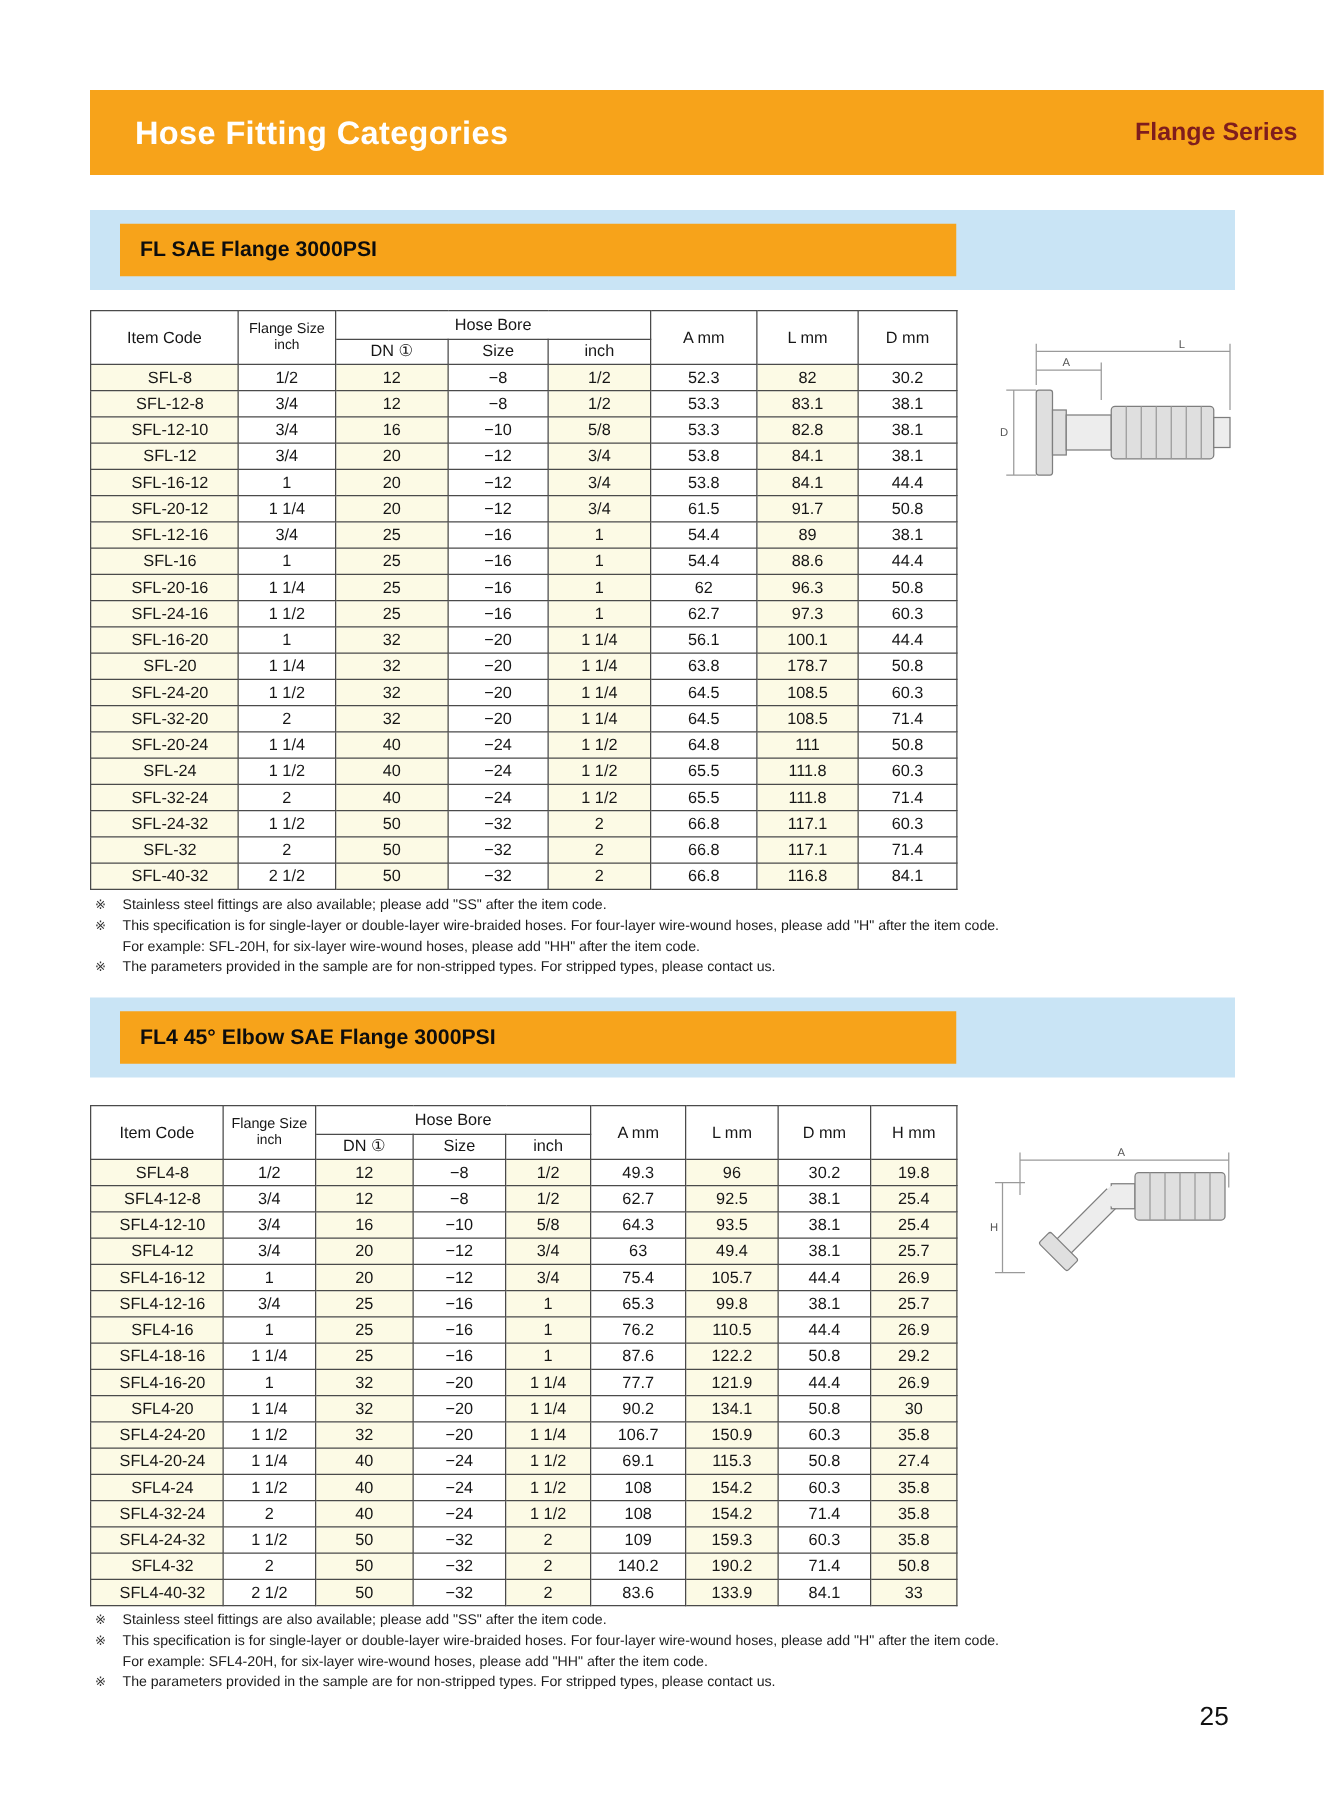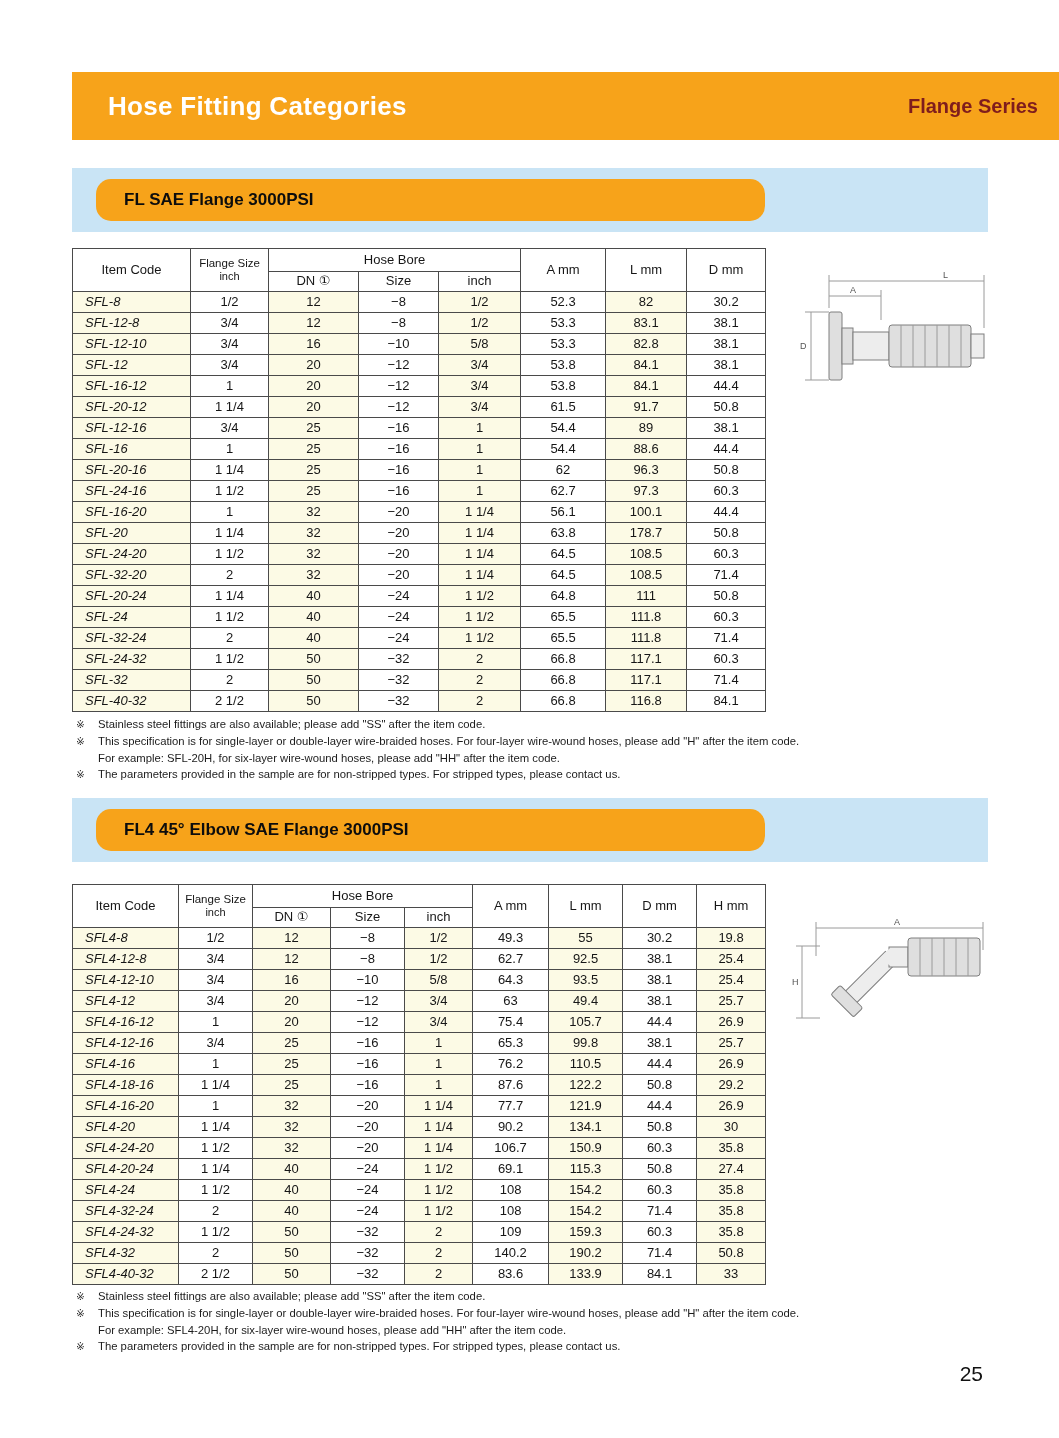--- a/index.html
+++ b/index.html
@@ -16,35 +16,35 @@
   .top-bar{position:absolute;left:72px;top:72px;width:1004px;height:68px;background:var(--orange);
     display:flex;align-items:center;justify-content:space-between;padding:0 38px 0 36px;}
   .top-title{font-size:26px;font-weight:700;color:#ffffff;letter-spacing:.3px;}
   .top-series{font-size:20px;font-weight:700;color:#7f1d1d;}
 
   
   .section-panel{position:absolute;left:72px;width:916px;height:64px;background:var(--panel-blue);}
   #section1-panel{top:168px;}
   #section2-panel{top:798px;}
   .section-bar{position:absolute;left:24px;top:11px;width:669px;height:42px;background:var(--orange);
-    display:flex;align-items:center;padding-left:28px;border-radius:15px;}
+    display:flex;align-items:center;padding-left:16px;}
   .section-title{font-size:17px;font-weight:700;color:#0d0d0d;}
 
   
   .data-table{border-collapse:collapse;table-layout:fixed;background:#fff;}
   #table1{position:absolute;left:72px;top:248px;width:693px;}
   #table2{position:absolute;left:72px;top:884px;width:693px;}
   .data-table th,.data-table td{border:1px solid var(--border);font-size:13px;color:#161616;
     text-align:center;vertical-align:middle;padding:1px 3px;height:21px;line-height:1.15;}
   .data-table th{background:#ffffff;font-weight:400;}
   .data-table thead tr:first-child th{height:23px;}
   .data-table thead tr:last-child th{height:20px;}
   th.two-line{font-size:11.5px;line-height:1.12;}
   th.two-line .l2{font-size:11px;}
-  td.code{text-align:left;padding-left:12px;font-style:italic;}
+  td.code{text-align:center;padding-left:12px;}
   td.tint{background:var(--row-cream);}
   td.plain{background:#ffffff;}
 
   
   .notes{position:absolute;left:76px;width:906px;font-size:11.3px;color:#1c1c1c;}
   #notes1{top:716px;}
   #notes2{top:1288px;}
   .note-line{display:flex;align-items:flex-start;line-height:16.8px;}
   .note-marker{flex:0 0 22px;width:22px;font-size:10.5px;color:#333;}
   .note-text{flex:1;}
@@ -392,21 +392,21 @@
       </tr>
     </thead>
     <tbody>
         <tr>
           <td class="tint code">SFL4-8</td>
           <td class="plain">1/2</td>
           <td class="tint">12</td>
           <td class="plain">−8</td>
           <td class="tint">1/2</td>
           <td class="plain">49.3</td>
-          <td class="tint">55</td>
+          <td class="tint">96</td>
           <td class="plain">30.2</td>
           <td class="tint">19.8</td>
         </tr>
         <tr>
           <td class="tint code">SFL4-12-8</td>
           <td class="plain">3/4</td>
           <td class="tint">12</td>
           <td class="plain">−8</td>
           <td class="tint">1/2</td>
           <td class="plain">62.7</td>

